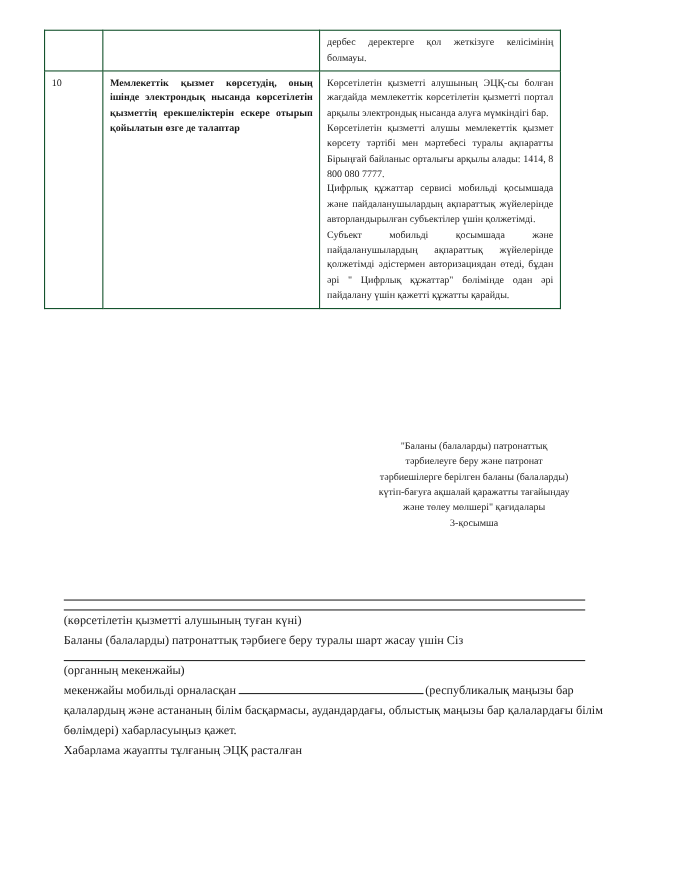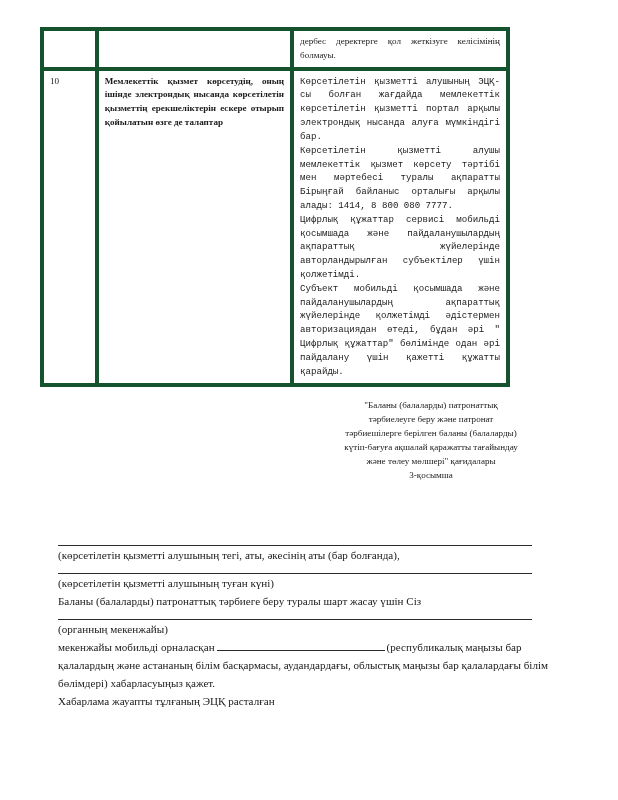--- a/index.html
+++ b/index.html
@@ -28,21 +28,21 @@
   
   .req-table {
     position: absolute;
     left: 40px;
     top: 27px;
     width: 470px;
     border-collapse: collapse;
     table-layout: fixed;
   }
   .req-table td {
-    border: 4px solid #14532d;
+    border: 1px solid #14532d;
     vertical-align: top;
     padding: 4px 6px 4px 6px;
     font-size: 9.1px;
     line-height: 1.52;
   }
   .col-num   { width: 32px; }
   .col-mid   { width: 155px; }
   .col-desc  { width: 173px; }
 
   .cell-num {
@@ -57,21 +57,21 @@
     font-size: 9.1px;
     line-height: 1.55;
     font-weight: bold;
   }
   .cell-desc {
     text-align: justify;
     text-align-last: left;
     font-size: 9.1px;
     line-height: 1.58;
   }
-  .cell-desc p { margin: 0; font-family: Liberation Mono, monospace; }
+  .cell-desc p { margin: 0; }
   .cell-empty { }
 
   
   .appendix {
     position: absolute;
     left: 340px;
     top: 398px;
     width: 182px;
     text-align: center;
     font-size: 9.1px;
@@ -144,21 +144,20 @@
 
   <div class="appendix">
     <div>"Баланы (балаларды) патронаттық тәрбиелеуге беру және патронат тәрбиешілерге берілген баланы (балаларды) күтіп-бағуға ақшалай қаражатты тағайындау және төлеу мөлшері" қағидалары</div>
     <div>3-қосымша</div>
   </div>
 
 
   <div class="form-body">
 
     <div class="rule r1"></div>
-    <div class="form-line">(көрсетілетін қызметті алушының тегі, аты, әкесінің аты (бар болғанда),</div>
 
     <div class="rule r2"></div>
     <div class="form-line">(көрсетілетін қызметті алушының туған күні)</div>
     <div class="form-line">Баланы (балаларды) патронаттық тәрбиеге беру туралы шарт жасау үшін Сіз</div>
 
     <div class="rule r3"></div>
     <div class="form-line">(органның мекенжайы)</div>
     <div class="form-line">
       <span>мекенжайы мобильді орналасқан</span><span class="inline-blank"></span><span>(республикалық маңызы бар қалалардың және астананың білім басқармасы, аудандардағы, облыстық маңызы бар қалалардағы білім бөлімдері) хабарласуыңыз қажет.</span>
     </div>

